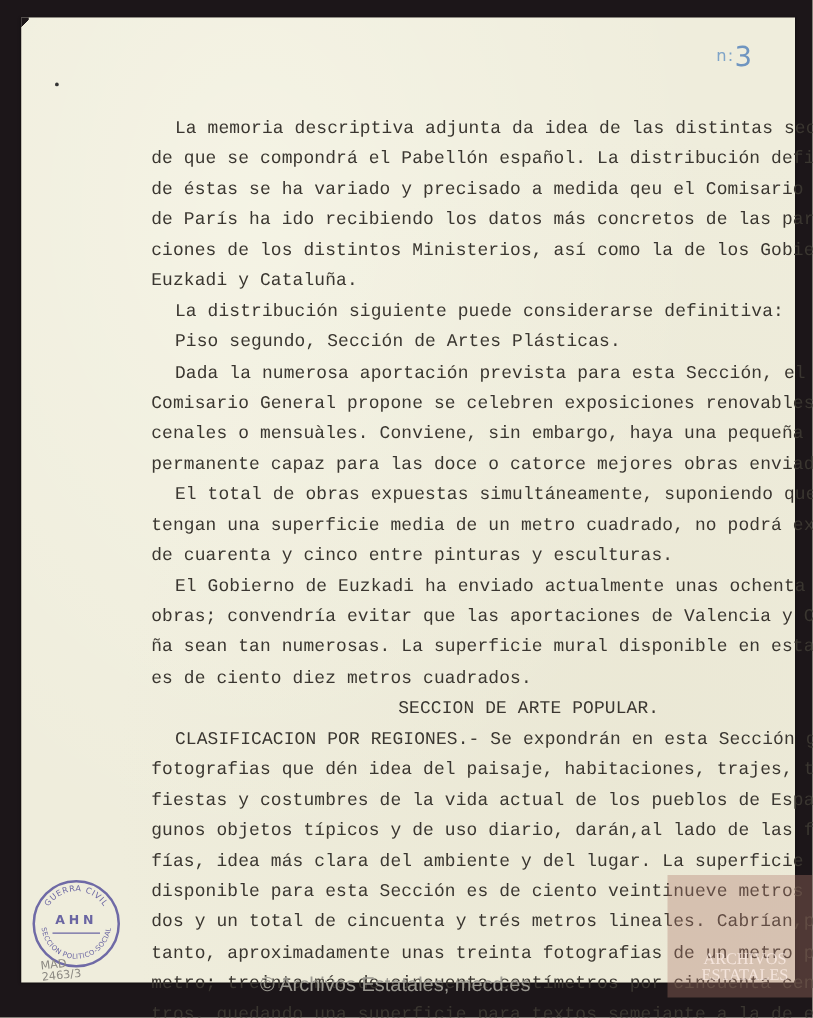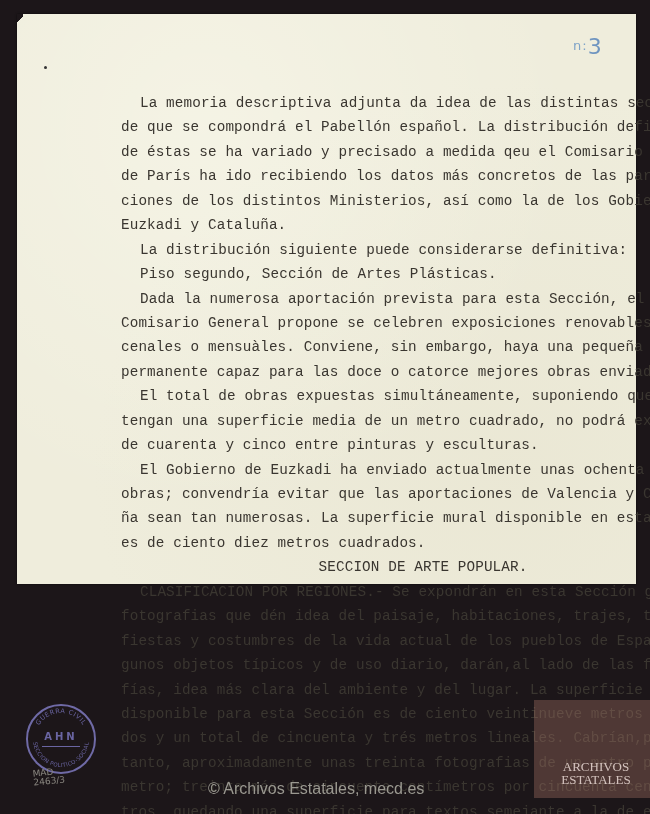--- a/index.html
+++ b/index.html
@@ -12,21 +12,21 @@
     background: #1c1619;
     position: relative;
     overflow: hidden;
     font-family: "Liberation Mono", "DejaVu Sans Mono", monospace;
   }
   .paper {
     position: absolute;
     left: 17px;
     top: 14px;
     width: 619px;
-    height: 570px;
+    height: 772px;
     background: #efeddc;
     background-image:
       radial-gradient(ellipse at 30% 20%, rgba(255,255,245,0.35), rgba(0,0,0,0) 60%),
       radial-gradient(ellipse at 80% 80%, rgba(220,215,190,0.25), rgba(0,0,0,0) 60%);
     box-shadow: 0 0 2px rgba(0,0,0,0.6);
   }
   .paper::before {
     content: "";
     position: absolute;
     left: 0; top: 0;

